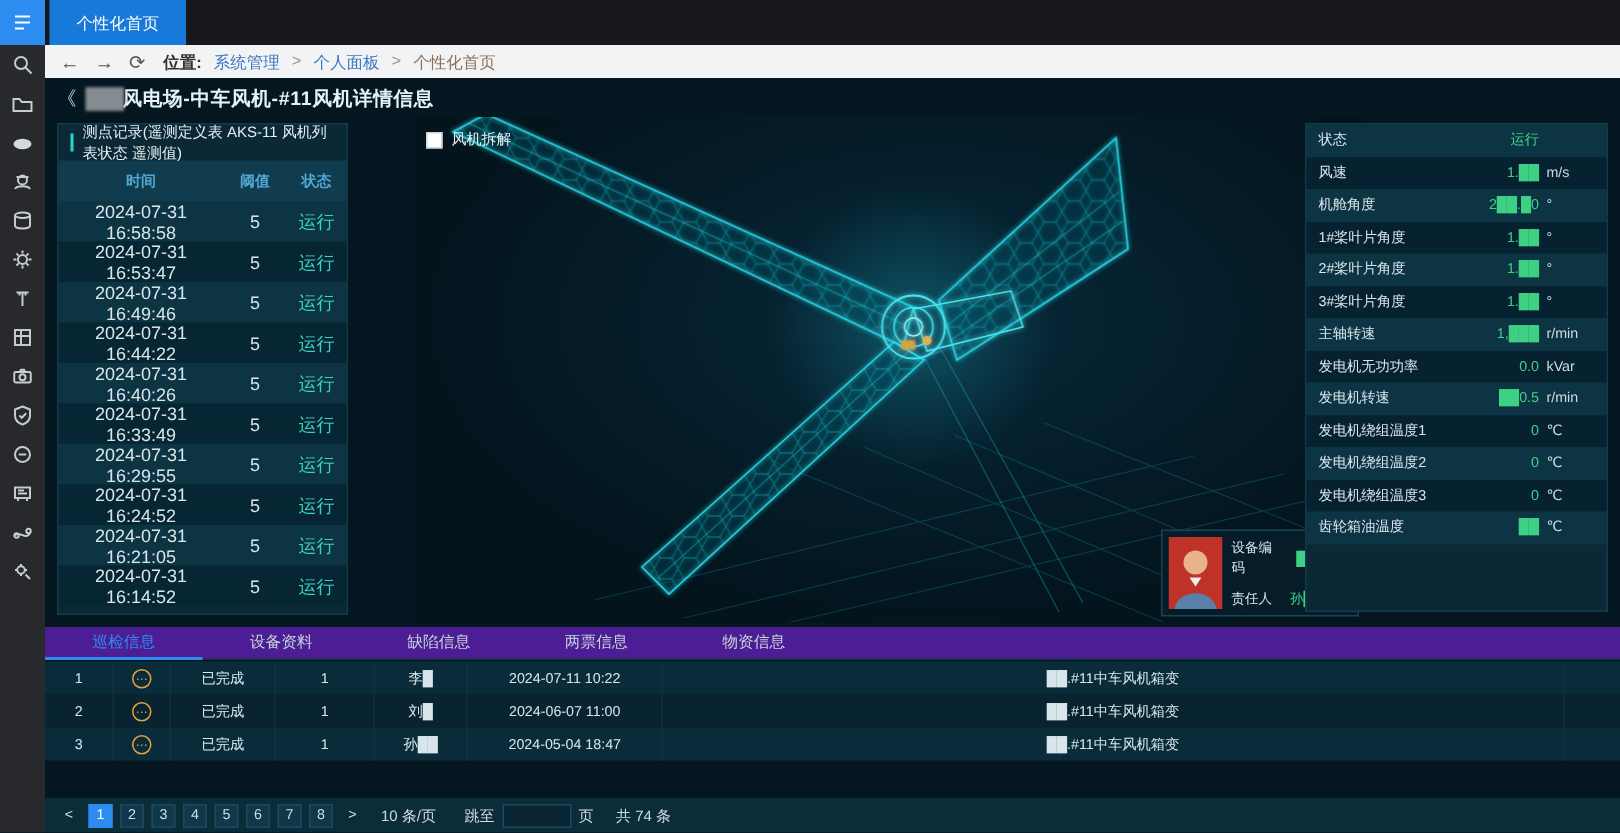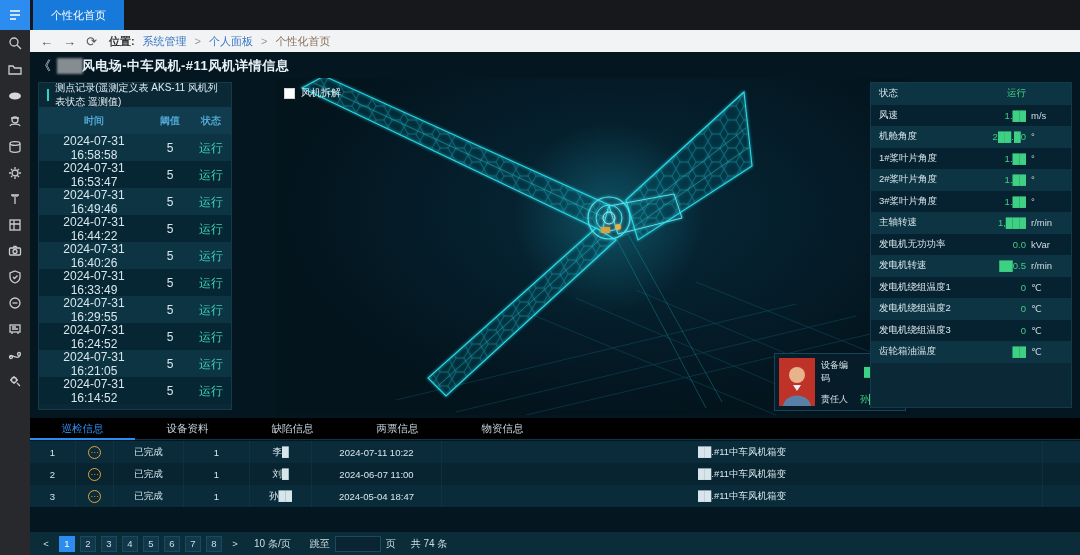--- a/index.html
+++ b/index.html
@@ -73,21 +73,21 @@
   
   .ip { left:840px; top:30px; width:202px; height:326px; }
   .ip-row { display:flex; align-items:center; height:21.5px; padding:0 8px; font-size:9.5px; }
   .ip-row:nth-child(odd) { background:#0d3443; }
   .ip-row:nth-child(even) { background:#062130; }
   .ip-label { flex:1; color:#d8e6ec; }
   .ip-val { color:#3ed183; text-align:right; }
   .ip-unit { width:32px; margin-left:5px; color:#cfdde4; }
 
   
-  .btabs { position:absolute; left:0; top:366px; width:1050px; height:22px; background:#000000;
+  .btabs { position:absolute; left:0; top:366px; width:1050px; height:22px; background:#4c1d95;
     display:flex; align-items:center; border-bottom:1px solid #113544; }
   .btab { width:105px; text-align:center; font-size:10.5px; color:#c6d3da; height:22px; line-height:20px; }
   .btab.active { color:#2d8cf0; border-bottom:2px solid #2d8cf0; }
 
   
   .btable { position:absolute; left:0; top:389px; width:1050px; }
   .trow { display:grid; grid-template-columns:45px 38px 70px 66px 62px 130px auto 38px; height:22px; align-items:center;
     font-size:9.5px; color:#d8e6ec; }
   .trow.head { background:#0f3140; color:#dbe8ee; height:23px; }
   .trow:nth-child(even) { background:#082431; }

